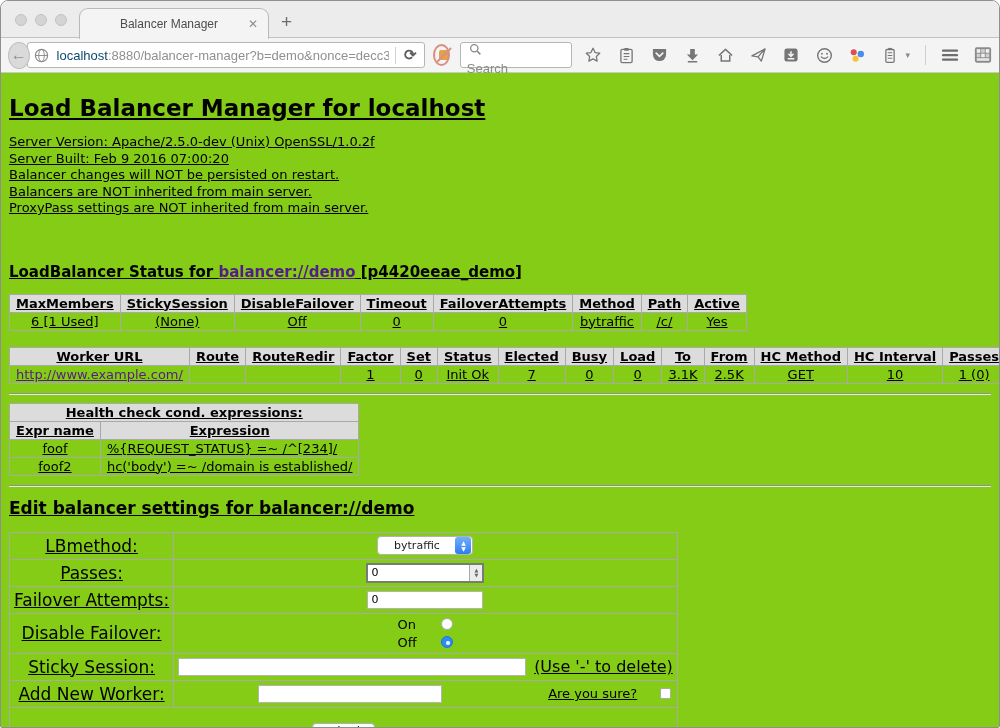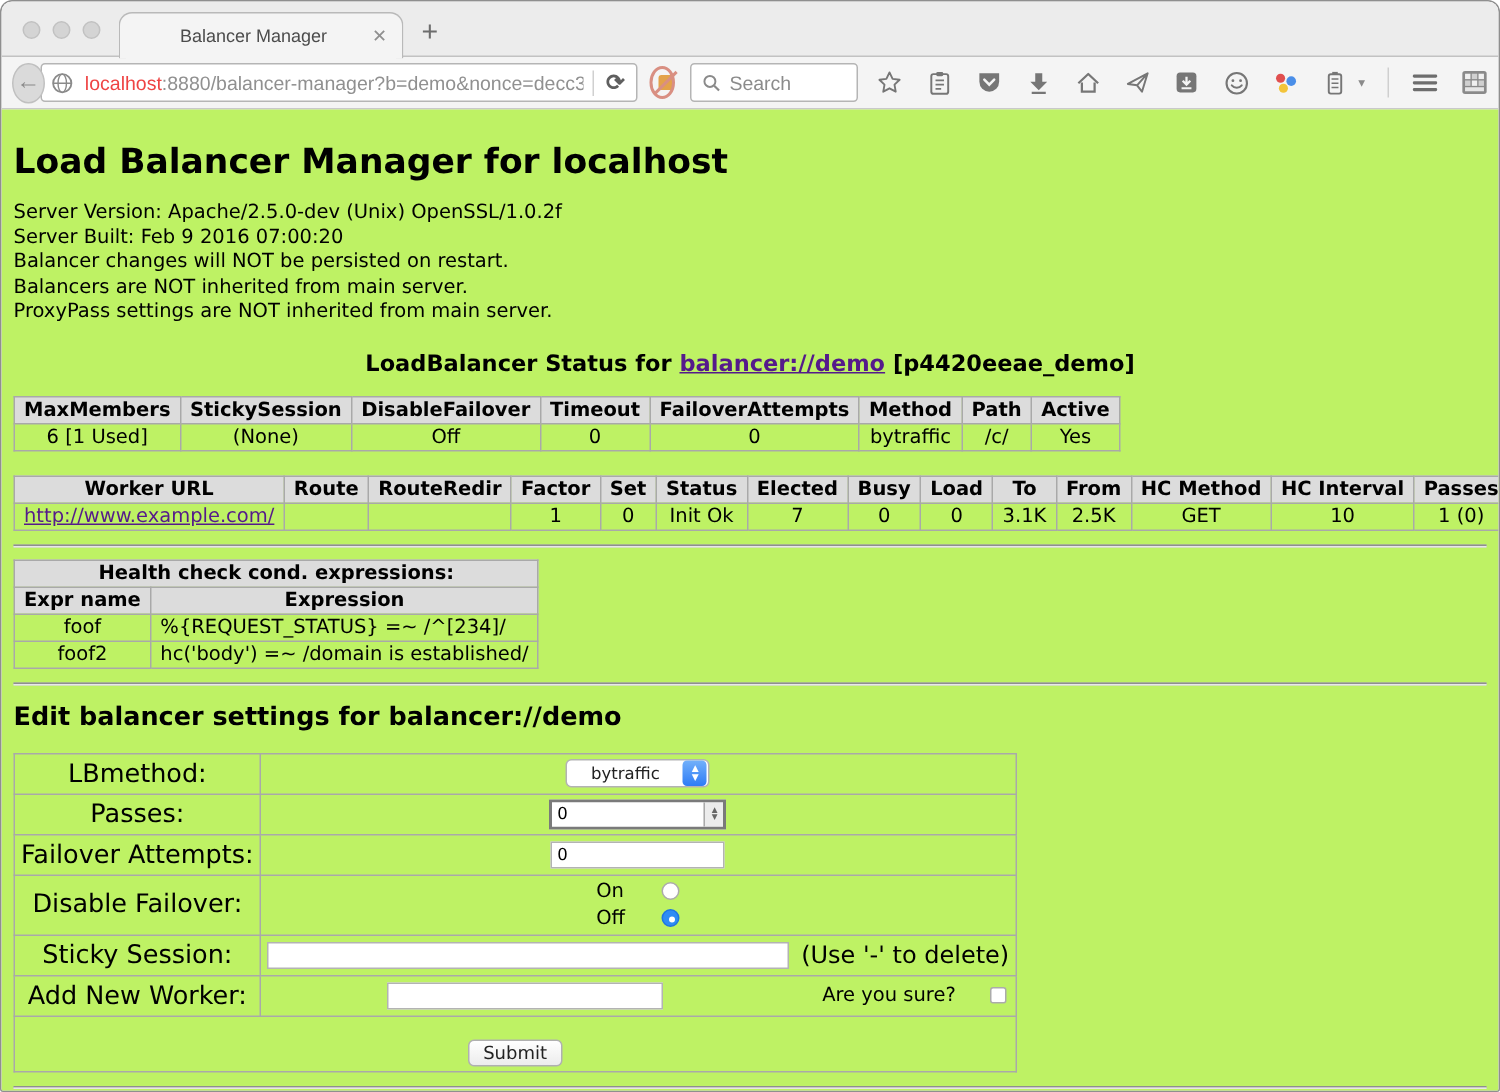--- a/index.html
+++ b/index.html
@@ -25,44 +25,44 @@
   .navbar { height:35px; background:#f4f4f4; border-bottom:1px solid #c9c9c9; display:flex; align-items:center; padding:0 7px; }
   .backbtn {
     width:27px; height:27px; border-radius:50%; background:#dadada; border:1px solid #c0c0c0;
     color:#8d8d8d; font-size:16px; display:flex; align-items:center; justify-content:center; z-index:2;
   }
   .urlbar {
     margin-left:-3px; width:398px; height:26px; background:#fff; border:1px solid #b5b5b5; border-radius:3px;
     display:flex; align-items:center; padding:0 5px; gap:6px;
   }
   .urltext { flex:1; font-size:13px; white-space:nowrap; overflow:hidden; }
-  .urltext .domain { color:#ef4444;text-align:center; }
+  .urltext .domain { color:#0c4a6e;text-align:center; }
   .urltext .rest { color:#909090; }
   .vdiv { width:1px; height:17px; background:#d0d0d0; }
   .reload { color:#5f5f5f; font-size:15px; font-weight:bold; padding:0 2px; }
   .blockicon { width:22px; height:22px; margin-left:8px; position:relative; }
   .blockicon .ring { position:absolute; inset:0; border:2px solid #d98f82; border-radius:50%; }
   .blockicon .blob { position:absolute; left:6px; top:6px; width:10px; height:10px; background:#e3a24a; border-radius:2px; }
   .blockicon .slash { position:absolute; left:10px; top:1px; width:2px; height:20px; background:#d98f82; transform:rotate(45deg); }
   .searchbar {
     margin-left:10px; width:140px; height:26px; background:#fff; border:1px solid #b5b5b5; border-radius:3px;
-    display:flex; align-items:center; padding:0 6px; gap:5px;
+    display:flex; align-items:flex-start; padding:0 6px; gap:5px;flex-direction:column;
   }
   .searchbar input { border:none; outline:none; width:100%; font-size:13px; color:#333; background:transparent; font-family:"Liberation Sans",sans-serif; }
   .searchbar input::placeholder { color:#8b8b8b; }
   .toolicons { display:flex; align-items:center; gap:15px; margin-left:12px; flex:1; }
   .ticon { width:18px; height:18px; display:flex; align-items:center; justify-content:center; color:#757575; }
   .ticon svg { display:block; }
   .caret { font-size:9px; color:#8a8a8a; margin-left:-9px; }
   .tooldiv { width:1px; height:20px; background:#cfcfcf; }
   
-  .content { height:656px; background:#bef264; overflow:hidden; padding:0 8px; font-family:"DejaVu Sans", sans-serif; color:#000; }
+  .content { height:656px; background:#84cc16; overflow:hidden; padding:0 8px; font-family:"DejaVu Sans", sans-serif; color:#000;text-decoration:underline; }
   h1.pagetitle { font-size:23px; font-weight:bold; margin-top:22px; letter-spacing:0; font-family:"DejaVu Sans",sans-serif; }
   .info { margin-top:13px; font-size:13px; line-height:16.5px; }
-  h3.sect { font-size:15px; font-weight:bold; margin-top:16px;text-align:center; }
+  h3.sect { font-size:15px; font-weight:bold; margin-top:46px; }
   h3.sect a { color:#551a8b; }
   table { border-collapse:collapse; font-size:13px; }
   th, td { border:1px solid #a9a9a9; padding:1px 6px; text-align:center; white-space:nowrap; }
   th { background:#dcdcdc; font-weight:bold; }
   table.status { margin-top:13px; }
   table.workers { margin-top:16px; }
   table.workers td.url, table.health td.expr { text-align:left; }
   a.plink { color:#551a8b; text-decoration:underline; }
   hr { border:none; border-top:1px solid #8f8f8f; border-bottom:1px solid #e8e8e8; height:2px; background:#c0c0c0; margin:9px 0 8px 0; }
   table.health { margin-top:0; }

